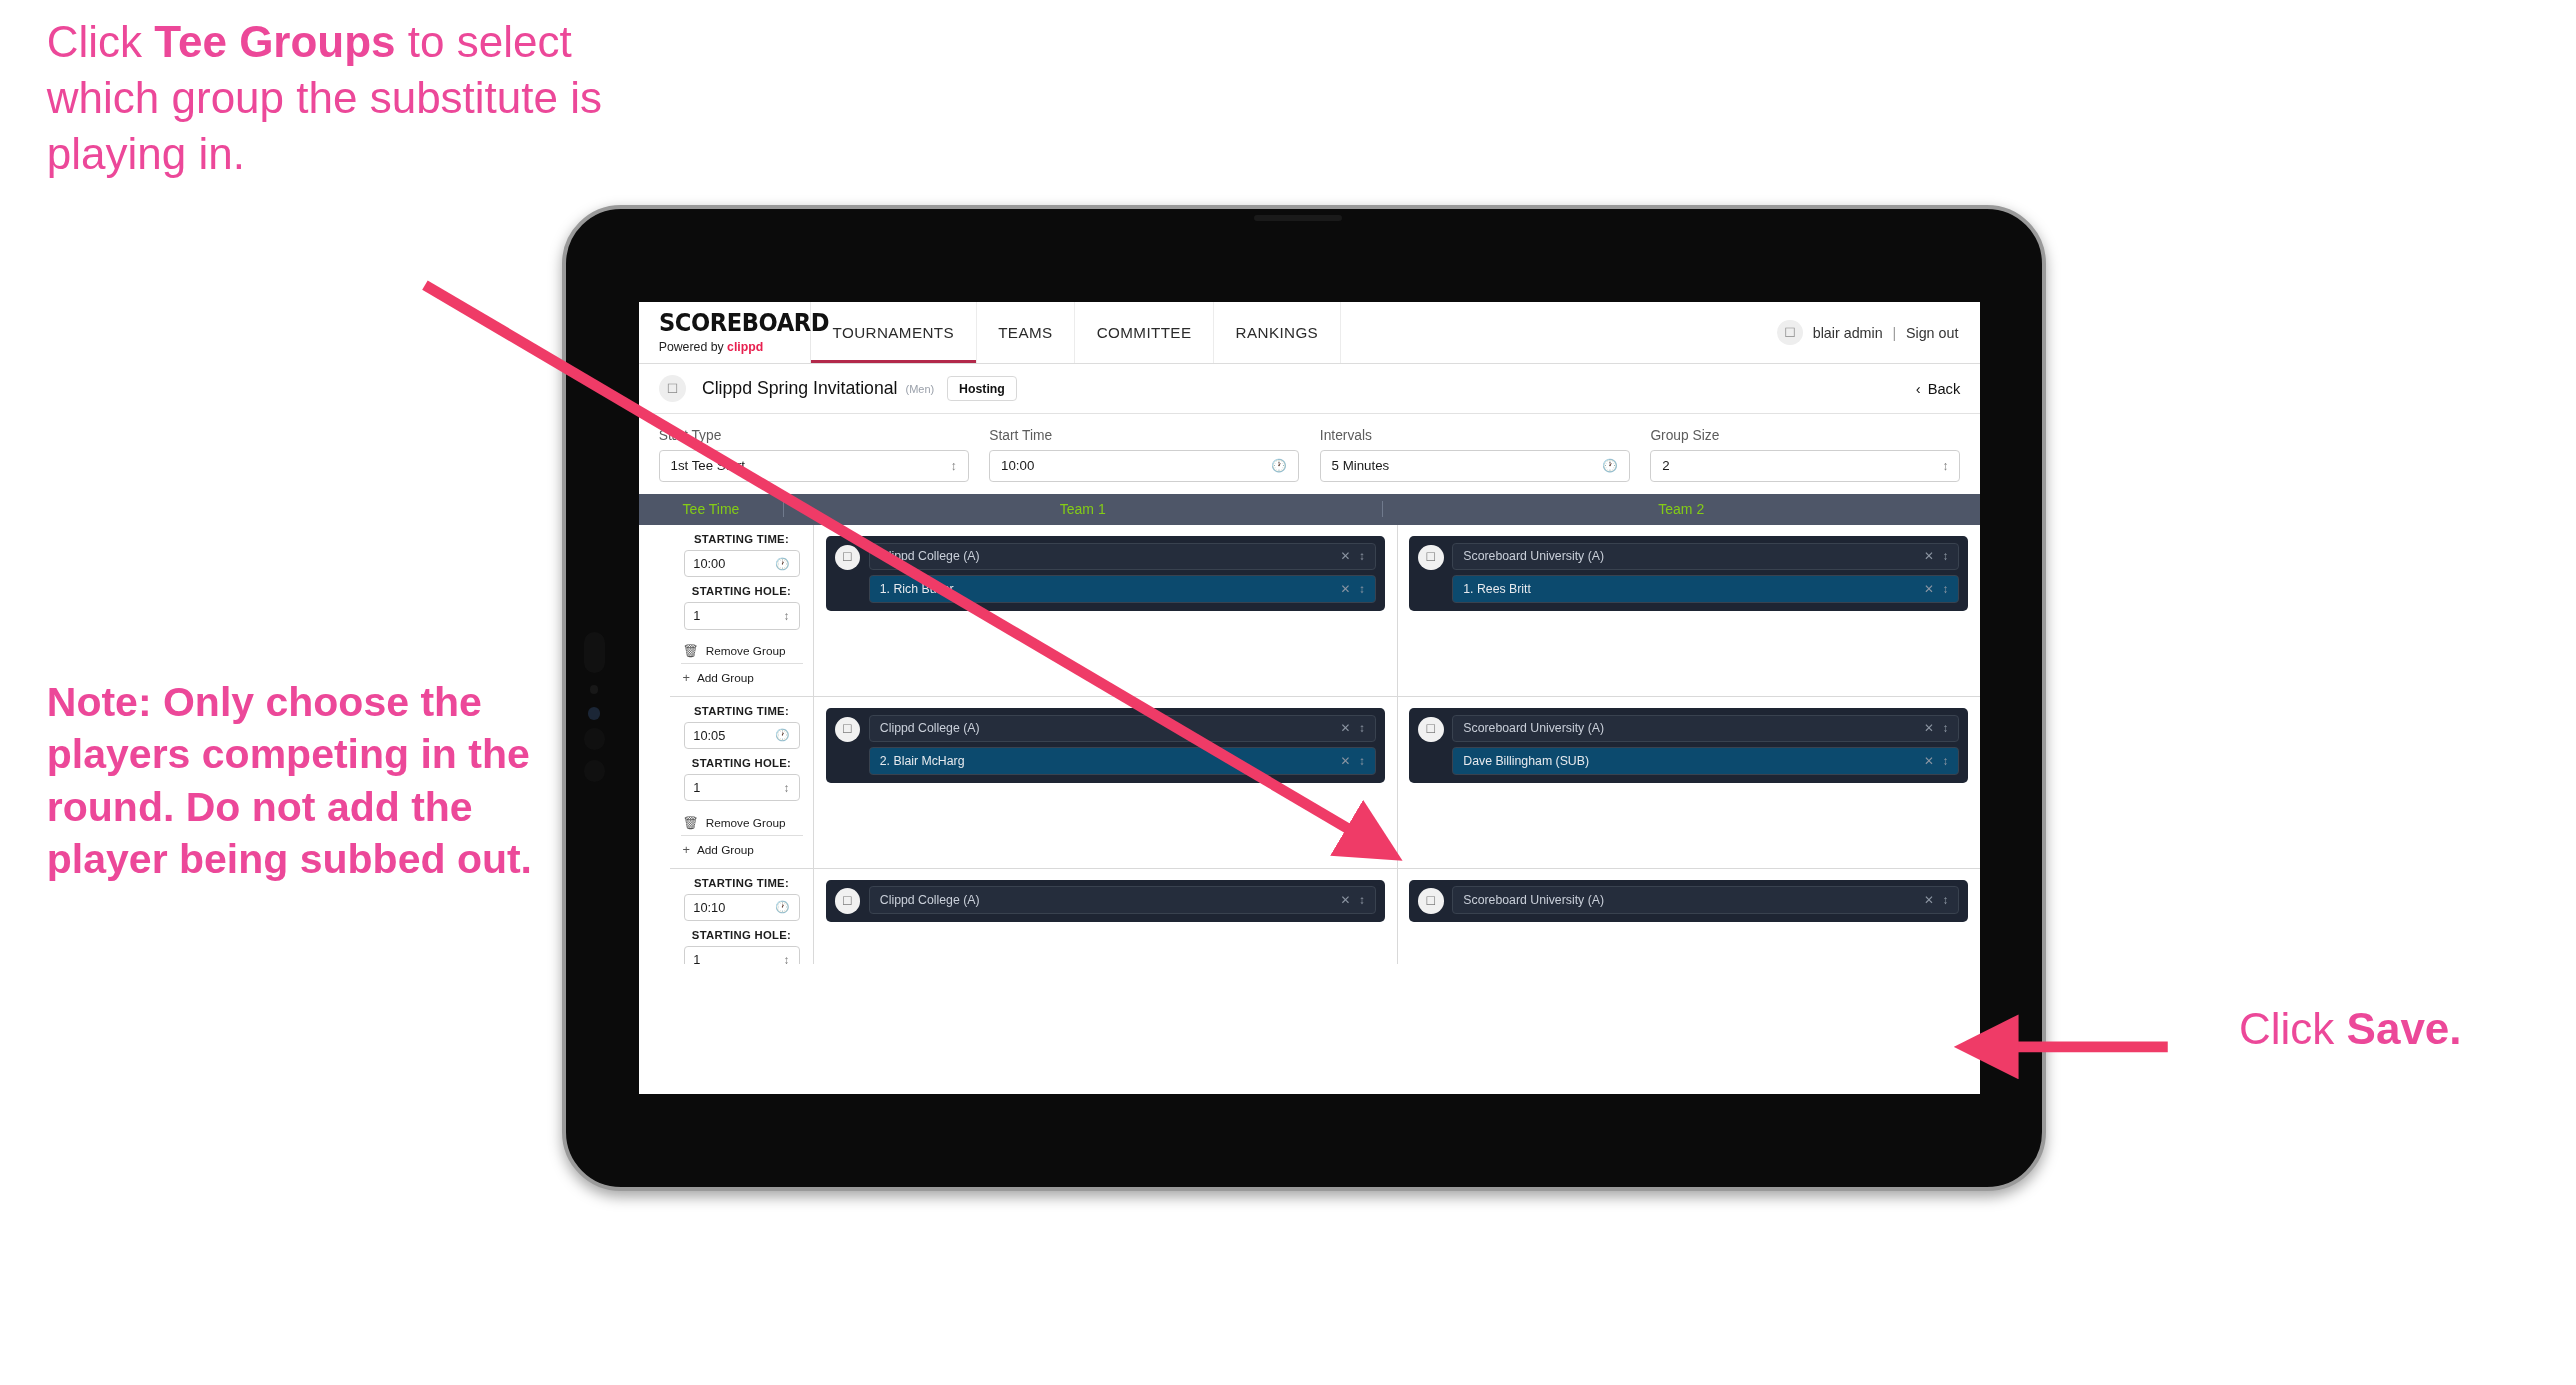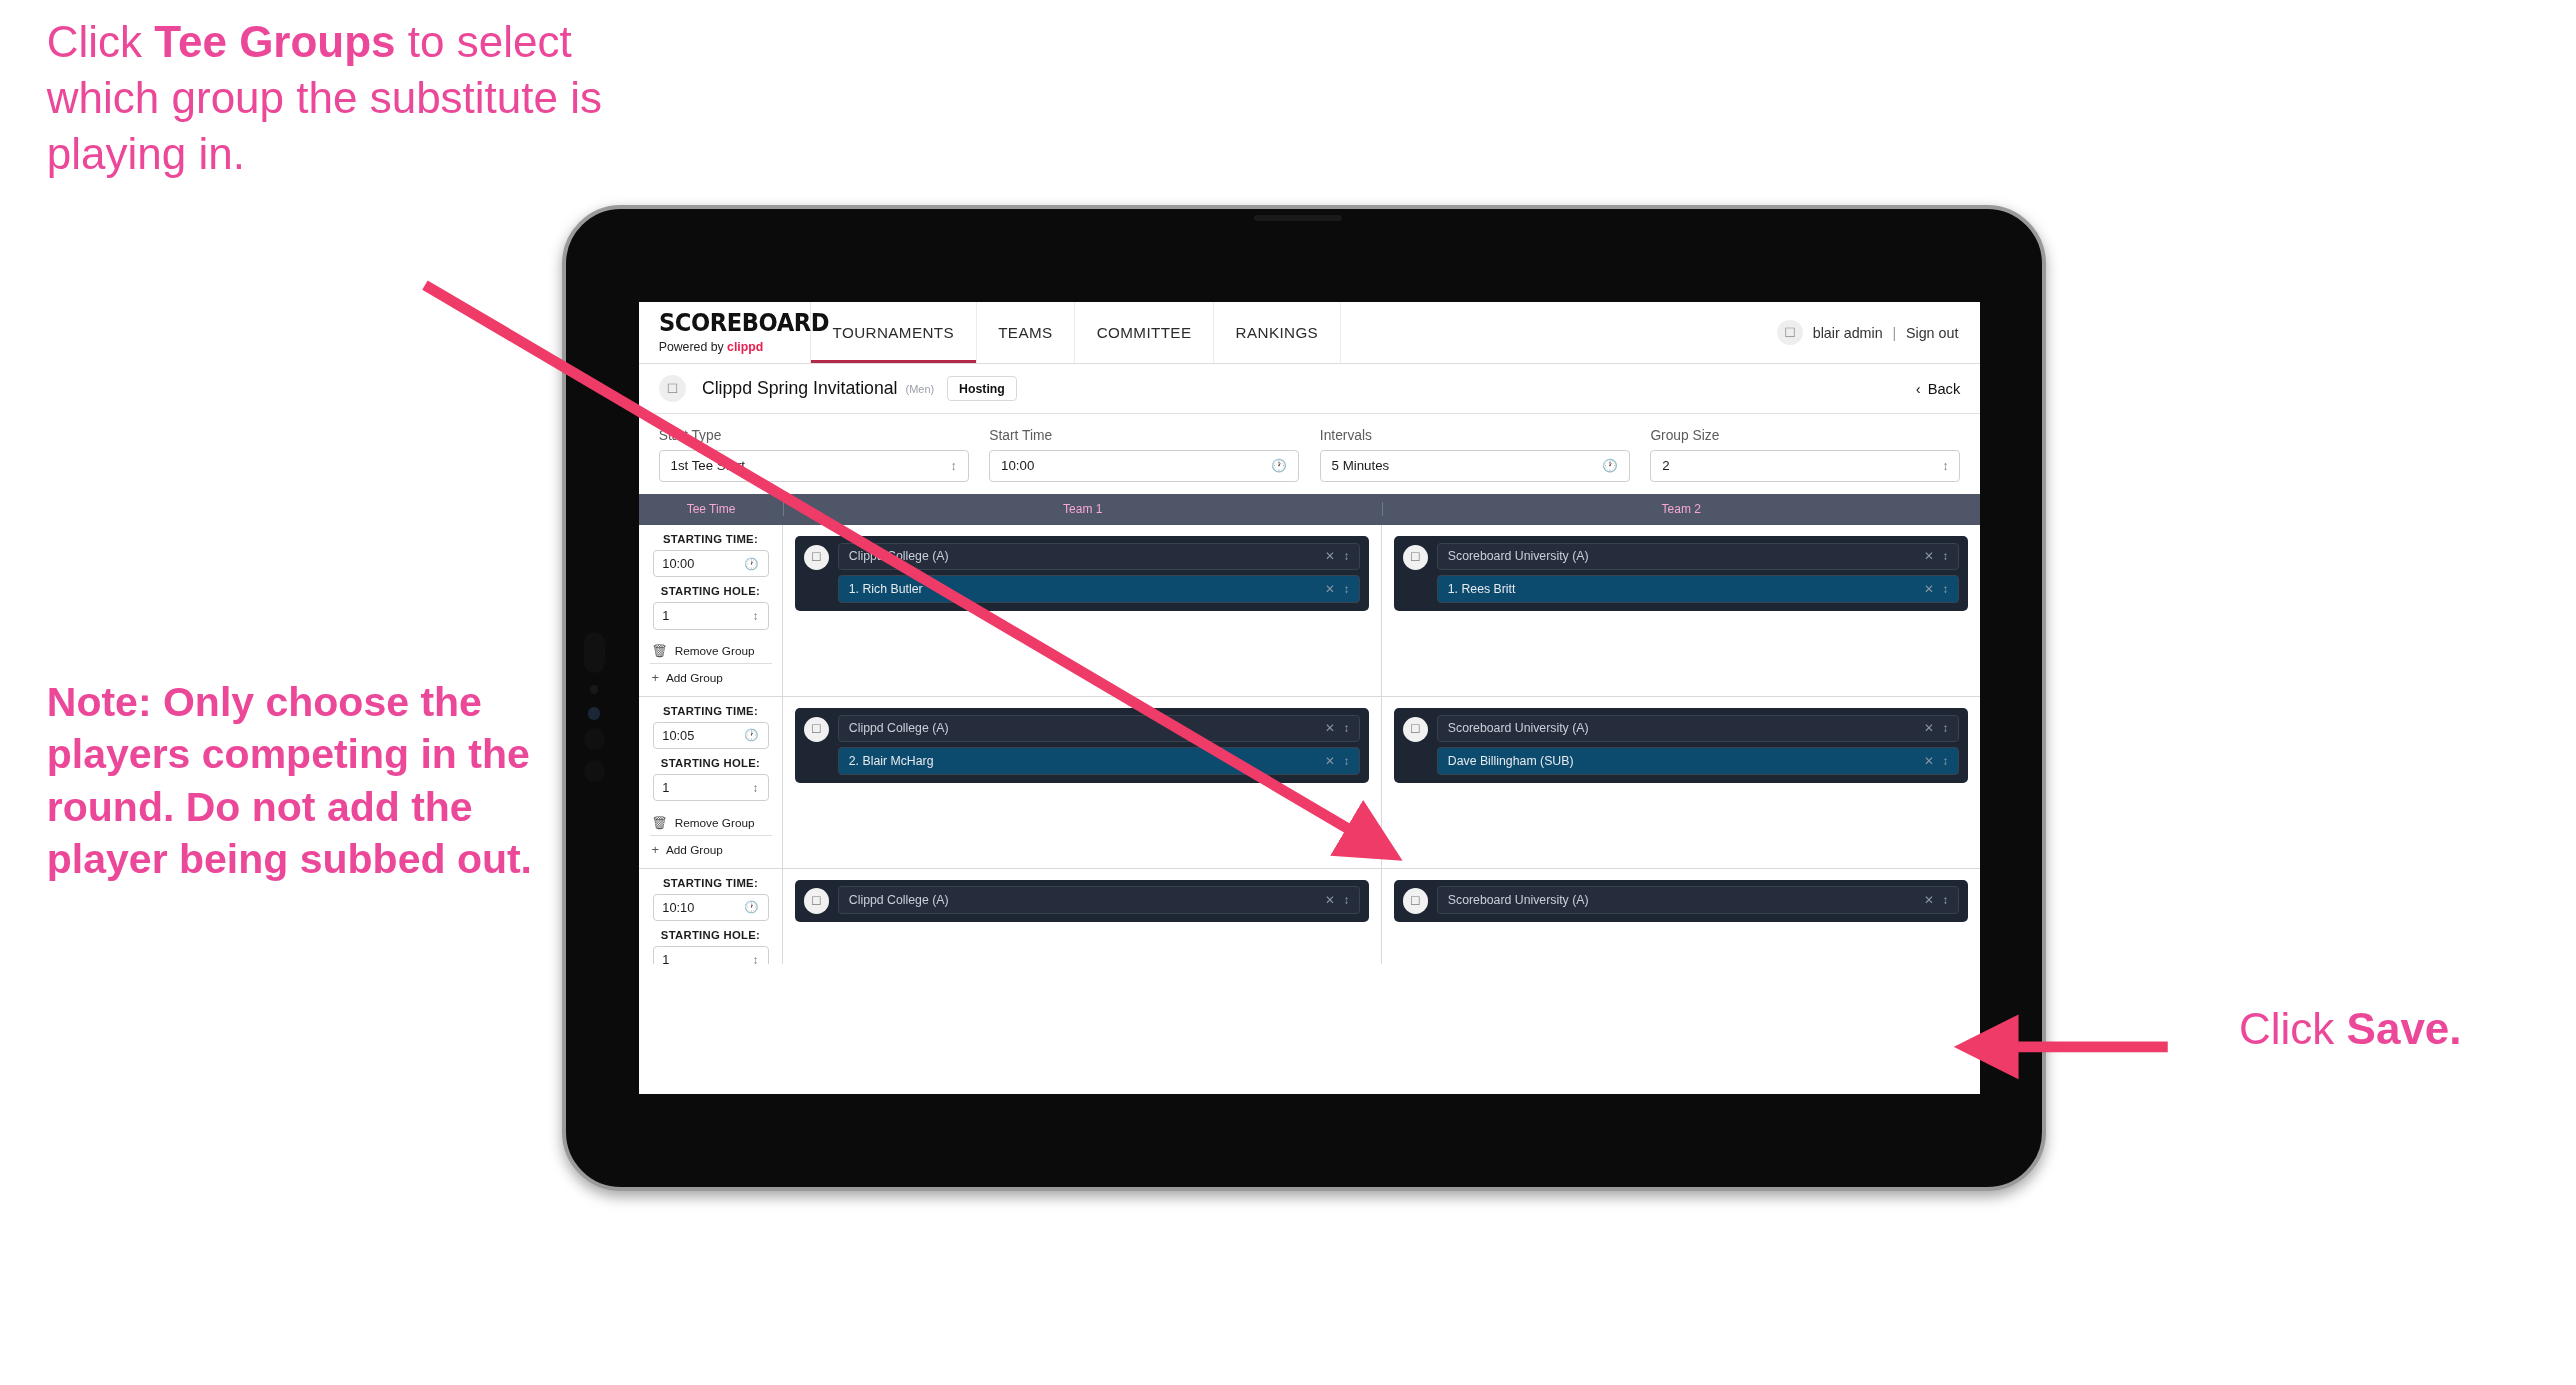--- a/index.html
+++ b/index.html
@@ -69,29 +69,29 @@
   
   #filters{display:flex;gap:20.6px;padding:13.8px 19.7px 11.8px 19.7px;background:#fff;}
   .fgroup{flex:1;display:flex;flex-direction:column;}
   .flabel{font-size:13.8px;color:#5c5c5c;margin-bottom:6.9px;}
   .fctl{height:30.5px;border:1px solid #cfcfcf;border-radius:3.9px;background:#fff;
     display:flex;align-items:center;padding:0 10.8px;font-size:13.3px;color:#1a1a1a;}
   .fctl .ic{margin-left:auto;color:#7d7d7d;font-size:12.8px;line-height:1;}
 
   
   #thead{display:flex;background:#4e5668;height:31px;align-items:center;}
-  #thead .h{color:#f9a8d4;font-size:12px;text-align:center;}
+  #thead .h{color:#84cc16;font-size:14px;text-align:center;}
   .col-tee{width:144px;flex:none;border-right:1px solid #6b melanoma;}
   .col-tee{width:144px;flex:none;border-right:1px solid #707a8d;}
   .col-team{flex:1;border-right:1px solid #707a8d;}
   .col-team:last-child{border-right:none;}
 
   
   #tbody{position:relative;height:439px;overflow:hidden;background:#fff;}
-  .trow{display:flex;border-bottom:1px solid #d9d9d9;min-height:145px;}
+  .trow{display:flex;border-bottom:1px solid #d9d9d9;min-height:145px;margin-left:31px;}
   .cell-tee{width:144px;flex:none;border-right:1px solid #d9d9d9;
     padding:7.9px 8.8px 5.9px 8.8px;box-sizing:border-box;display:flex;flex-direction:column;align-items:center;}
   .tlabel{font-size:11.3px;font-weight:bold;color:#1c1c1c;letter-spacing:0.3px;margin-bottom:4.9px;}
   .tinput{width:116px;height:27.5px;border:1px solid #cfcfcf;border-radius:3.9px;background:#fff;
     display:flex;align-items:center;padding:0 8.8px;box-sizing:border-box;font-size:12.8px;color:#1a1a1a;margin-bottom:7.9px;}
   .tinput .ic{margin-left:auto;color:#7d7d7d;font-size:11.8px;}
   .tact{width:120px;display:flex;align-items:center;gap:6.9px;font-size:11.8px;color:#1c1c1c;
     padding:5.9px 0 4.9px 2px;cursor:pointer;}
   .tact.top{border-bottom:1px solid #dedede;}
   .tact .gl{color:#555;font-size:12.8px;}

